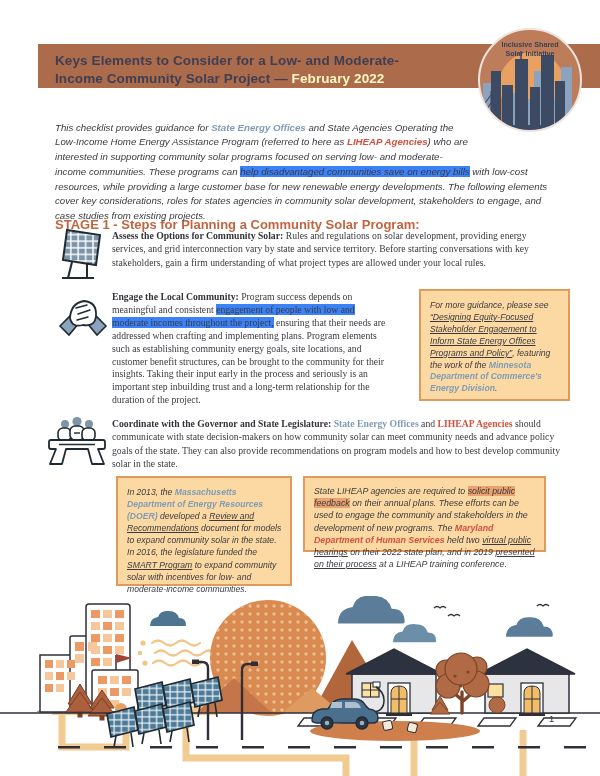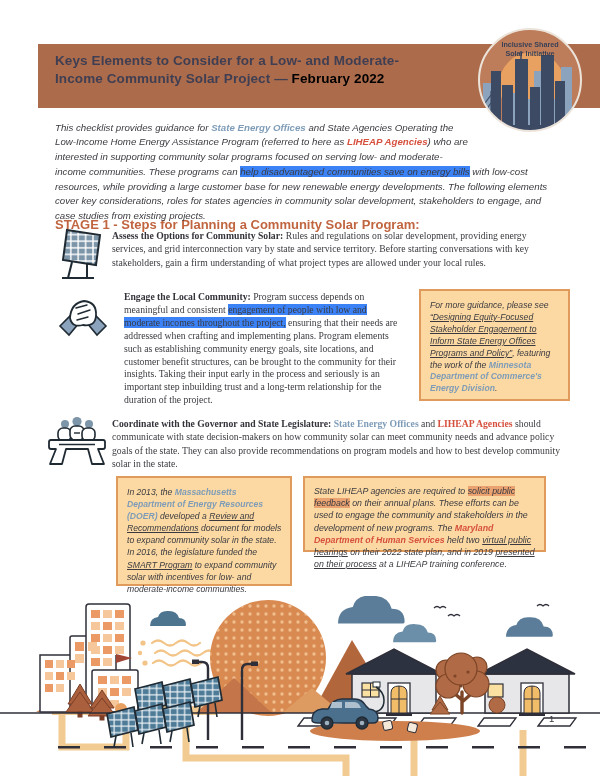--- a/index.html
+++ b/index.html
@@ -1,22 +1,22 @@
 <!DOCTYPE html>
 <html><head>
 <meta charset="utf-8">
 <style>
   html,body{margin:0;padding:0;background:#888;}
   .page{position:relative;width:600px;height:776px;background:#ffffff;overflow:hidden;
         font-family:"Liberation Sans", sans-serif;color:#3a3a40;margin:0 auto;}
   
-  .header-bar{position:absolute;left:38px;top:44px;right:0;height:64px;background:#ac6c4c;z-index:1;}
+  .header-bar{position:absolute;left:38px;top:44px;right:0;height:44px;background:#ac6c4c;z-index:1;}
   .header-title{position:absolute;left:17px;top:8px;font-size:13.5px;font-weight:bold;
         line-height:18px;color:#3f3e52;letter-spacing:.1px;}
-  .t-light{color:#000000;}
+  .t-light{color:#fef9c3;}
   .badge{position:absolute;left:477px;top:27px;width:106px;height:106px;z-index:2;}
   
   .intro{position:absolute;left:55px;top:111px;width:507px;font-size:9.7px;line-height:14.7px;
         font-style:italic;color:#3a3a40;z-index:3;}
   .intro-spacer{float:right;width:92px;height:32px;}
   
   .stage-heading{position:absolute;left:55px;top:206px;font-size:13px;font-weight:bold;color:#c0653f;}
   
   .item-icon{position:absolute;}
   .item-text{position:absolute;font-size:9.7px;line-height:13.4px;font-family:Liberation Serif, serif;}
@@ -106,21 +106,21 @@
   <div class="item-text" style="left:112px;top:229px;width:450px;">
     <span class="b">Assess the Options for Community Solar: </span><span>Rules and regulations on solar development, providing energy services, and grid interconnection vary by state and service territory. Before starting conversations with key stakeholders, gain a firm understanding of what project types are allowed under your local rules.</span>
   </div>
 
   <svg class="item-icon" style="left:56px;top:292px;" width="54" height="54" viewBox="0 0 54 54">
     <polygon points="4,34 15,23 23,31 13,43" fill="#8ba3bc" stroke="#1f2a33" stroke-width="1.6"></polygon>
     <polygon points="50,34 39,23 31,31 41,43" fill="#8ba3bc" stroke="#1f2a33" stroke-width="1.6"></polygon>
     <path d="M14,26 Q15,11 28,9 Q41,10 40,24 Q39,35 27,33 Q16,36 14,26 Z" fill="#ffffff" stroke="#1f2a33" stroke-width="1.8"></path>
     <path d="M20,16 L31,13 M22,22 L34,18 M21,28 L32,25" fill="none" stroke="#1f2a33" stroke-width="1.4" stroke-linecap="round"></path>
   </svg>
-  <div class="item-text" style="left:112px;top:291px;width:279px;line-height:12.9px;margin-left:12px;">
+  <div class="item-text" style="left:112px;top:291px;width:279px;line-height:12.9px;">
     <span class="b">Engage the Local Community: </span><span>Program success depends on meaningful and consistent </span><span class="hl">engagement of people with low and moderate incomes throughout the project,</span><span> ensuring that their needs are addressed when crafting and implementing plans. Program elements such as establishing community energy goals, site locations, and customer benefit structures, can be brought to the community for their insights. Taking their input early in the process and seriously is an important step inbuilding trust and a long-term relationship for the duration of the project.</span>
   </div>
 
   <div class="note-box note-side">
     <span>For more guidance, please see </span><span class="u">“Designing Equity-Focused Stakeholder Engagement to Inform State Energy Offices Programs and Policy”</span><span>, featuring the work of the </span><span class="blue">Minnesota Department of Commerce's Energy Division</span><span>.</span>
   </div>
 
   <svg class="item-icon" style="left:46px;top:416px;" width="62" height="52" viewBox="0 0 62 52">
     <circle cx="19" cy="8" r="4" fill="#7d95a8"></circle>
     <circle cx="31" cy="5.5" r="4.6" fill="#7d95a8"></circle>

